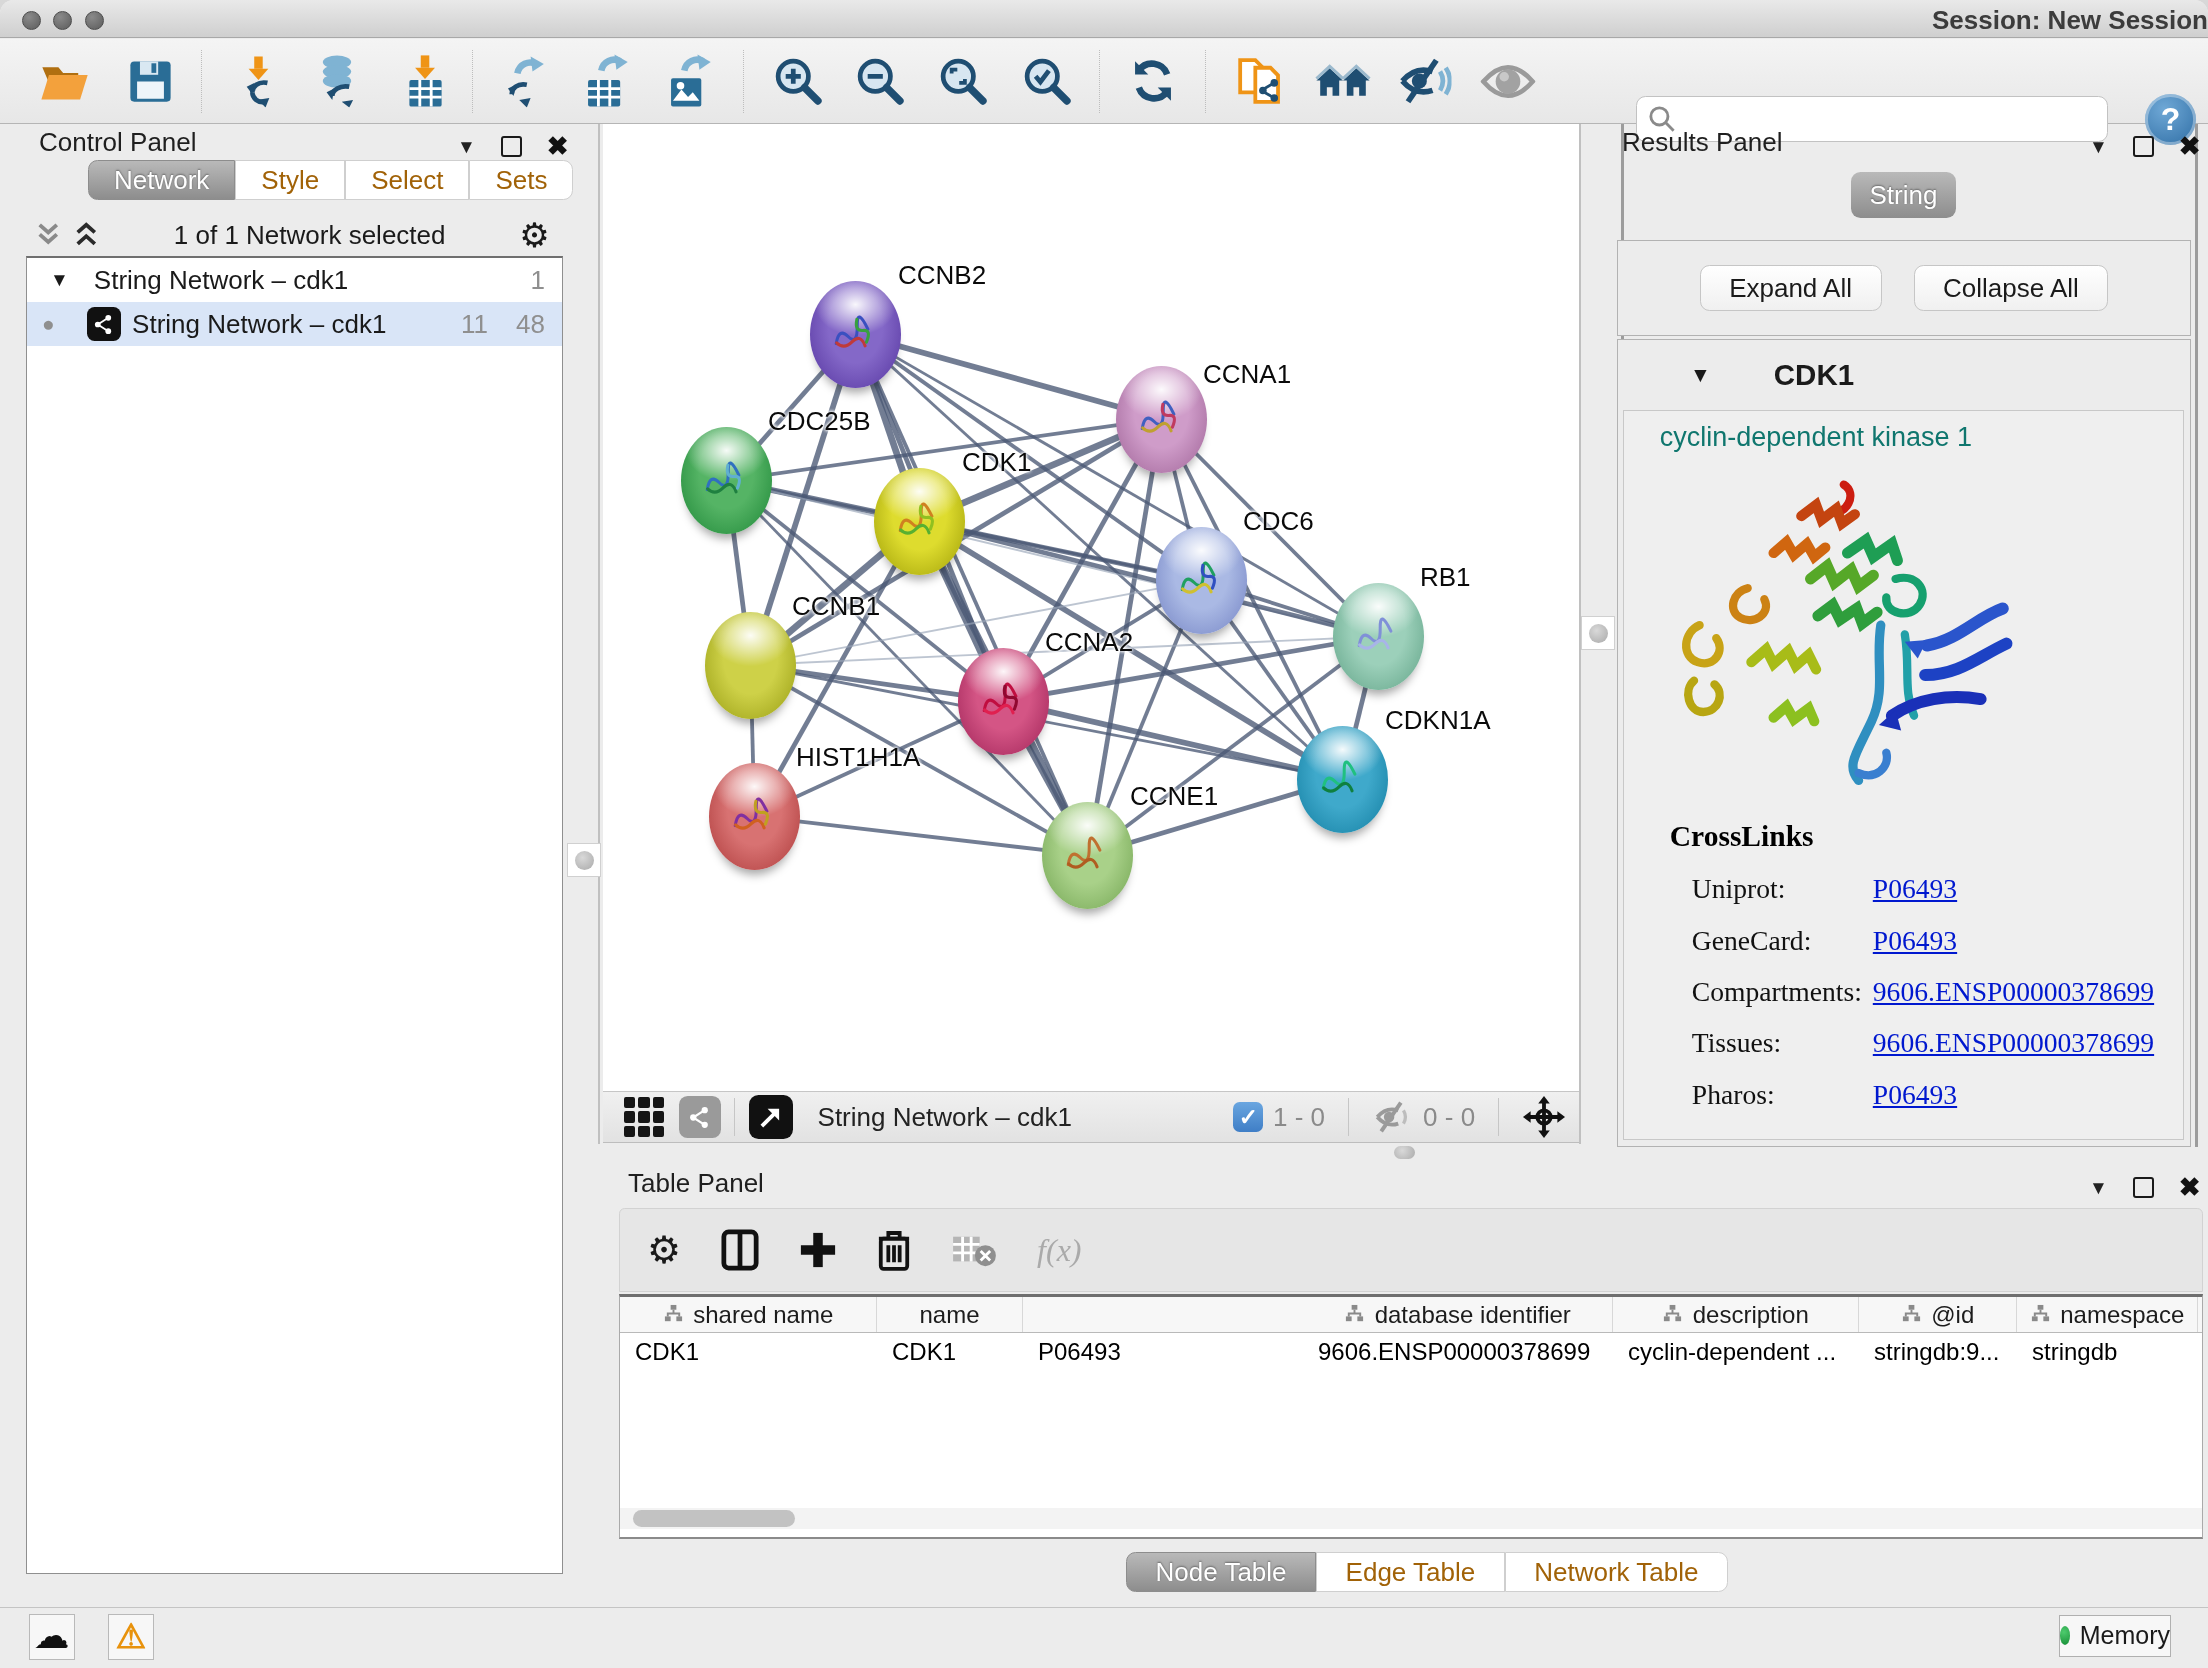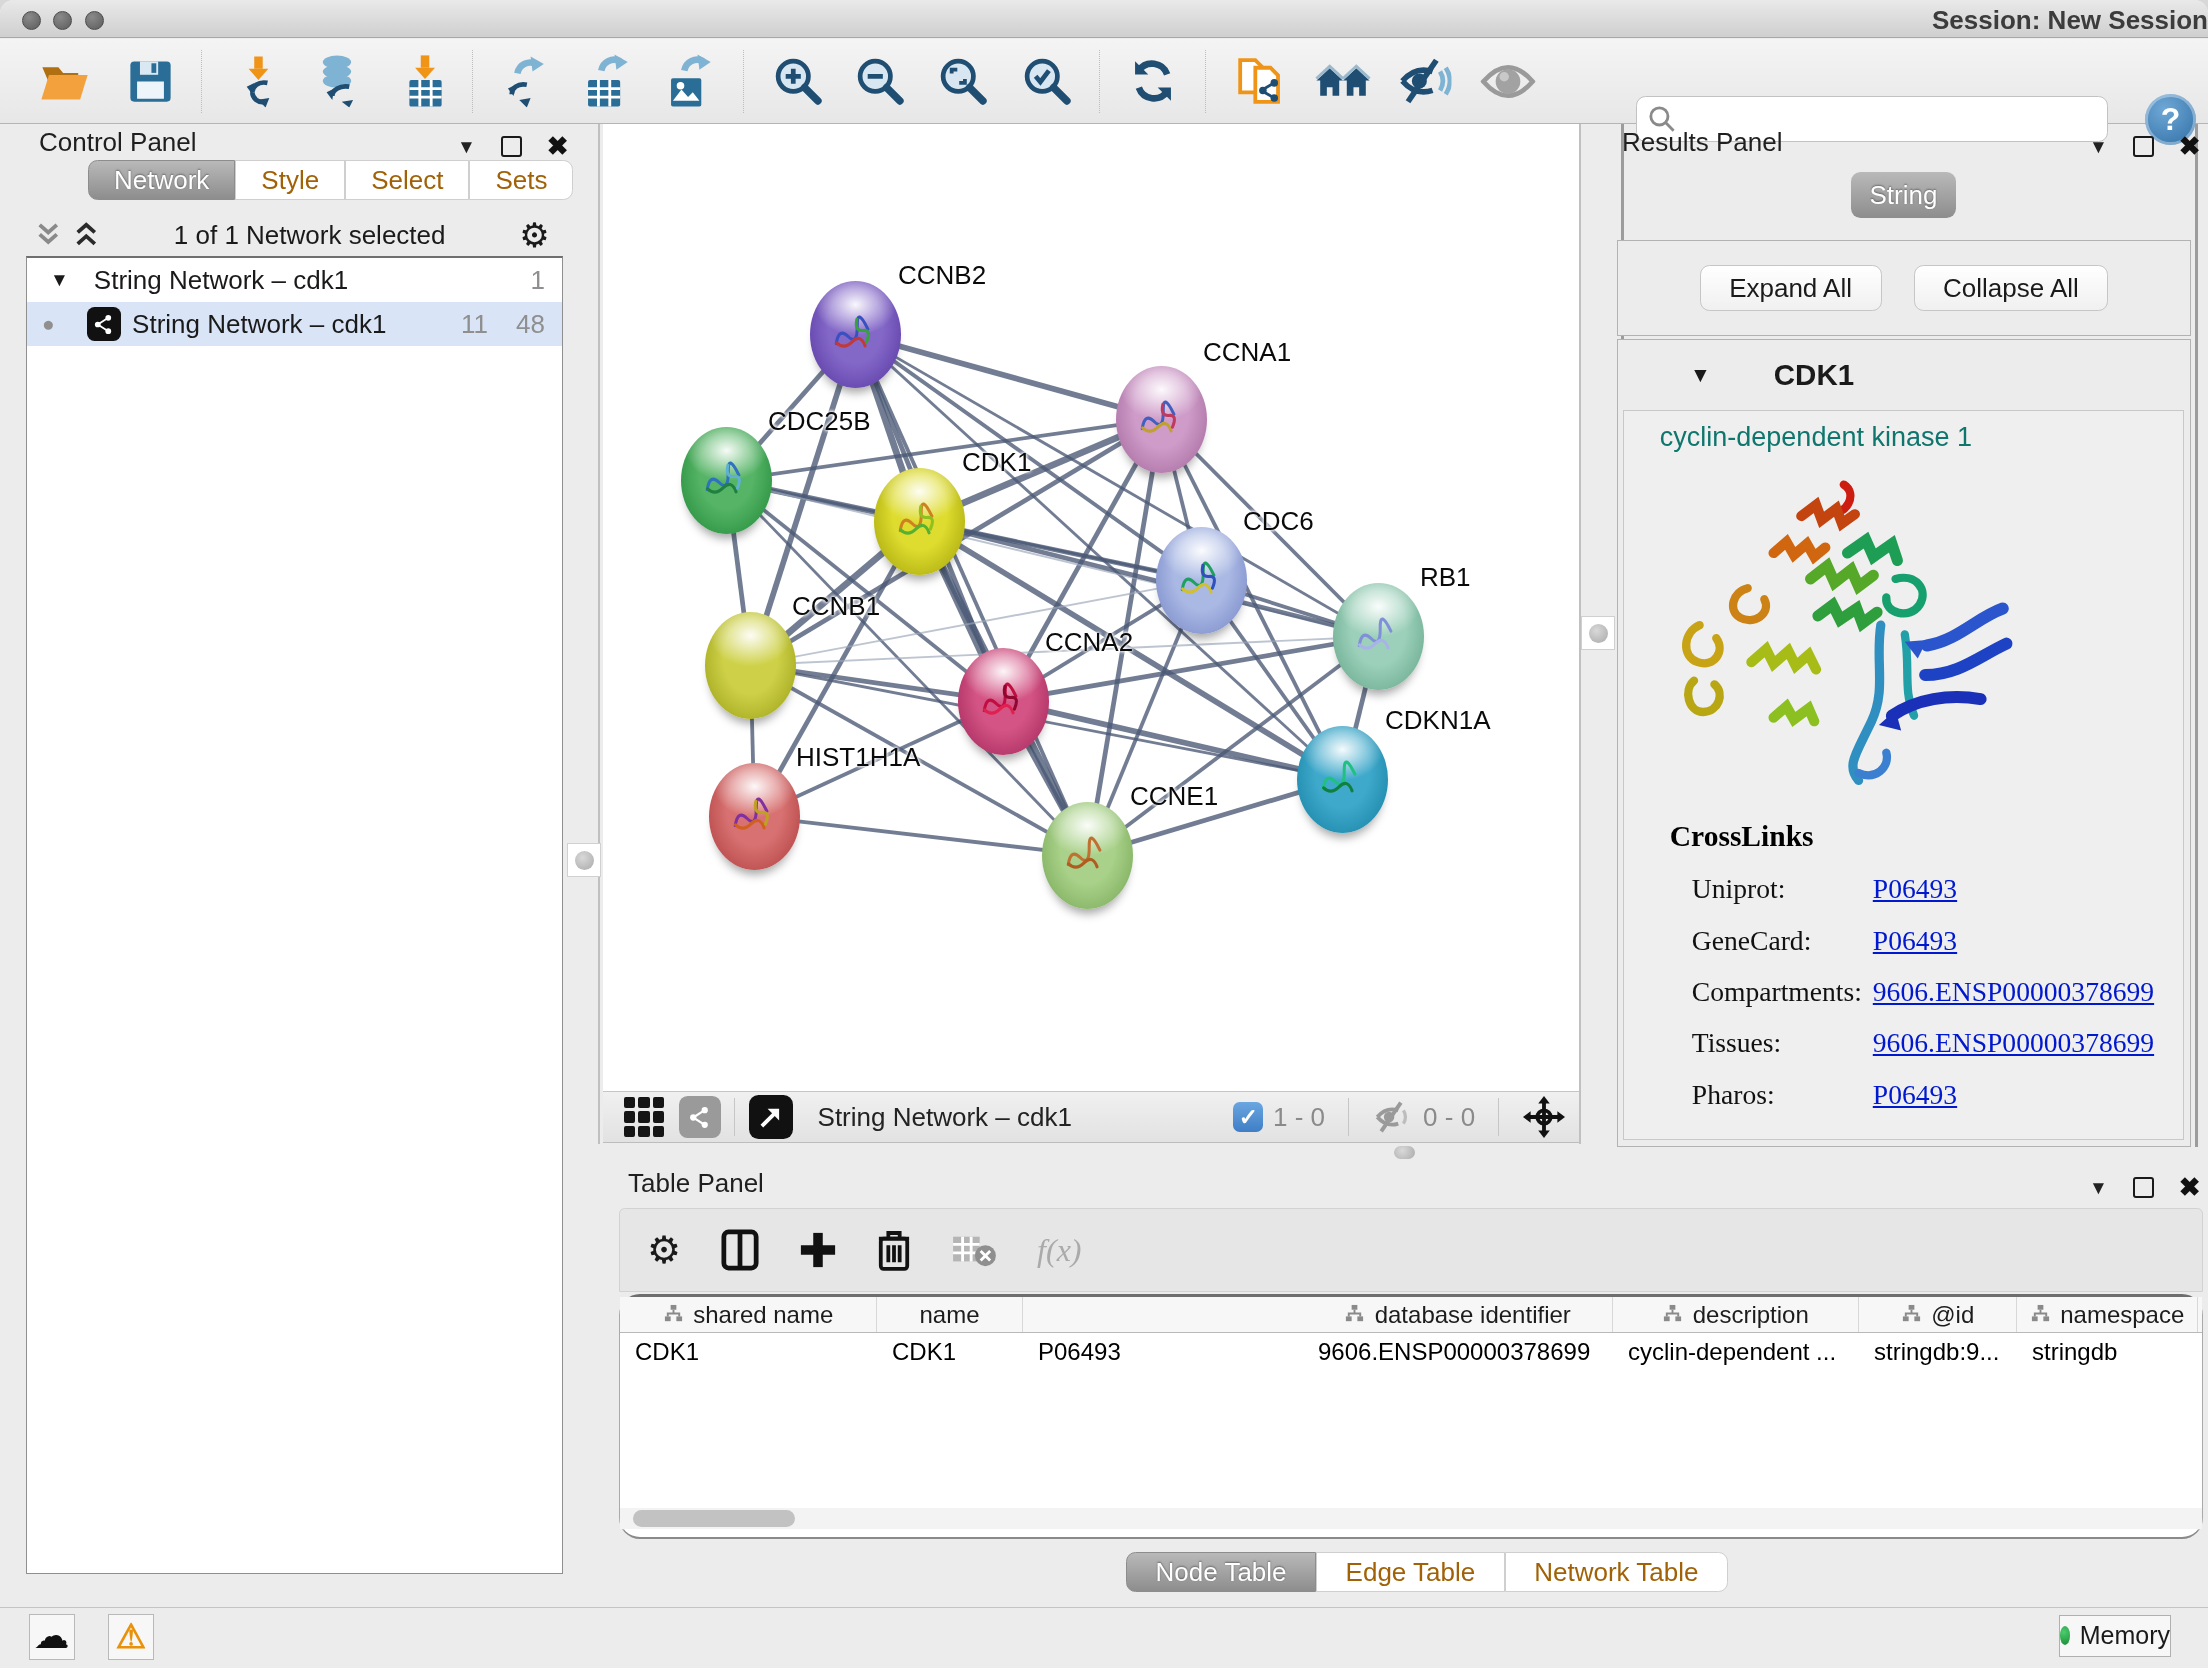--- a/index.html
+++ b/index.html
@@ -106,21 +106,21 @@
   .xl-row a{position:absolute;left:181px;color:#0018cf;text-decoration:underline;}
   .res-rightline{position:absolute;left:2195px;top:124px;width:2.9px;height:1023px;background:#9c9c9c;}
   .res-leftline{position:absolute;left:1621px;top:124px;width:2.9px;height:1023px;background:#9c9c9c;}
   
   .tbl-title{position:absolute;left:628px;top:1168px;}
   .tbl-toolbar{position:absolute;left:619px;top:1208px;width:1584px;height:84px;
     background:#e6e6e6;border:1px solid #d2d2d2;border-radius:5.7px 5.7px 0 0;display:flex;
     align-items:center;gap:40px;padding-left:27px;}
   .tablebox{position:absolute;left:619px;top:1294px;width:1584px;height:245px;background:#fff;
     border-top:3.8px solid #6e6e6e;border-bottom:2.9px solid #8a8a8a;
-    border-left:1px solid #aaa;border-right:1px solid #aaa;border-radius:21px;}
+    border-left:1px solid #aaa;border-right:1px solid #aaa;}
   .thead{display:flex;height:36px;background:#f7f7f7;border-bottom:1.9px solid #b9b9b9;}
   .th{display:flex;align-items:center;justify-content:center;gap:9.5px;font-size:24px;
     color:#1c1c1c;border-right:1px solid #d8d8d8;overflow:hidden;white-space:nowrap;}
   .trowdata{display:flex;height:38px;}
   .td{font-size:24px;padding:4.8px 0 0 15px;overflow:hidden;white-space:nowrap;color:#000;}
   .hscroll{position:absolute;left:0;bottom:7.6px;width:100%;height:21px;background:#f3f3f3;}
   .hthumb{position:absolute;left:13.3px;top:1.9px;width:162px;height:17px;border-radius:8.6px;background:#c2c2c2;}
   .tbl-tabs{position:absolute;left:1126px;top:1552px;display:flex;}
   
   .bottombar{position:absolute;left:0;top:1607px;width:2208px;height:61px;background:#ececec;
@@ -435,21 +435,21 @@
           </svg>
         </div>
         <div class="netlabel" style="left: 295px; top: 136px;">CCNB2</div>
         <div class="node" style="left: 513px; top: 242px; background: radial-gradient(62% 40% at 50% 22%, rgba(255, 255, 255, 0.95), rgba(255, 255, 255, 0) 72%), radial-gradient(at 50% 42%, rgb(207, 156, 201) 42%, rgb(160, 101, 152) 96%);">
           <svg width="61" height="61" viewBox="0 0 64 64">
             <path d="M10 36 q7 -16 14 -4 t12 -8 t10 6" stroke="#4060c0" stroke-width="3.2" fill="none" stroke-linecap="round" transform="rotate(-15 32 32)"></path>
             <path d="M14 44 q9 6 16 -4 t14 2" stroke="#c0a030" stroke-width="3.2" fill="none" stroke-linecap="round" transform="rotate(10 32 32)"></path>
             <path d="M24 18 q5 12 12 6 t10 8" stroke="#c03a60" stroke-width="3.2" fill="none" stroke-linecap="round" transform="rotate(35 32 32)"></path>
           </svg>
         </div>
-        <div class="netlabel" style="left: 600px; top: 213px;">CCNA1</div>
+        <div class="netlabel" style="left: 600px; top: 235px;">CCNA1</div>
         <div class="node" style="left: 78px; top: 303px; background: radial-gradient(62% 40% at 50% 22%, rgba(255, 255, 255, 0.95), rgba(255, 255, 255, 0) 72%), radial-gradient(at 50% 42%, rgb(85, 180, 101) 42%, rgb(31, 136, 56) 96%);">
           <svg width="61" height="61" viewBox="0 0 64 64">
             <path d="M10 36 q7 -16 14 -4 t12 -8 t10 6" stroke="#3070c0" stroke-width="3.2" fill="none" stroke-linecap="round" transform="rotate(-15 32 32)"></path>
             <path d="M14 44 q9 6 16 -4 t14 2" stroke="#1f8040" stroke-width="3.2" fill="none" stroke-linecap="round" transform="rotate(10 32 32)"></path>
             <path d="M24 18 q5 12 12 6 t10 8" stroke="#60b0d0" stroke-width="3.2" fill="none" stroke-linecap="round" transform="rotate(35 32 32)"></path>
           </svg>
         </div>
         <div class="netlabel" style="left: 165px; top: 282px;">CDC25B</div>
         <div class="node" style="left: 271px; top: 344px; background: radial-gradient(62% 40% at 50% 22%, rgba(255, 255, 255, 0.95), rgba(255, 255, 255, 0) 72%), radial-gradient(at 50% 42%, rgb(222, 220, 46) 42%, rgb(160, 160, 8) 96%);">
           <svg width="61" height="61" viewBox="0 0 64 64">

